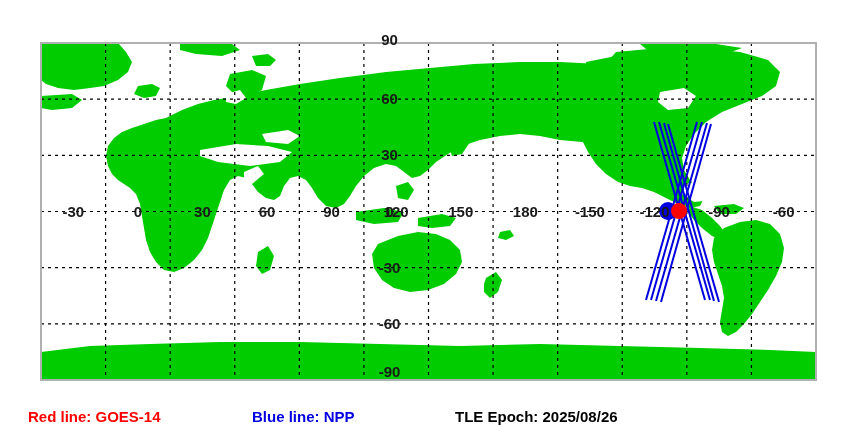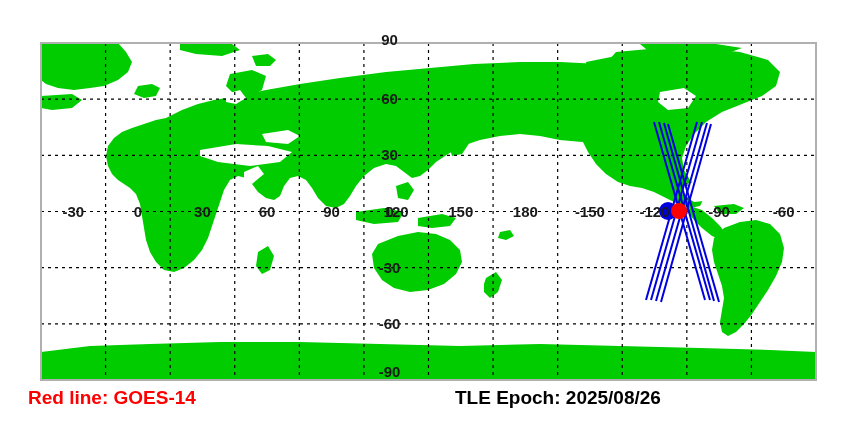--- a/index.html
+++ b/index.html
@@ -33,24 +33,24 @@
   }
   .axis-label {
     font-family: "Liberation Sans", sans-serif;
     font-size: 15px;
     font-weight: bold;
     fill: #1a1a1a;
   }
   .legend-item {
     position: absolute;
     font-family: "Liberation Sans", sans-serif;
-    font-size: 19px;
+    font-size: 15px;
     font-weight: bold;
     white-space: nowrap;
-    bottom: 16px;
+    bottom: 0;
   }
   #legend-red  { left: 28px;  color: #ff0000; }
   #legend-blue { left: 252px; color: #0000e0; }
   #legend-tle  { left: 455px; color: #000000; }
 </style>
 </head>
 <body>
 
 <div id="stage">
 
@@ -162,15 +162,16 @@
           <text x="389.625" y="216.5" text-anchor="middle" class="axis-label">0</text>
           <text x="389.625" y="272.66666666666663" text-anchor="middle" class="axis-label">-30</text>
           <text x="389.625" y="328.83333333333337" text-anchor="middle" class="axis-label">-60</text>
           <text x="389.625" y="377" text-anchor="middle" class="axis-label">-90</text>
         </g>
     </svg>
   </div>
 
   <div class="legend-item" id="legend-red">Red line: GOES-14</div>
 
+  <div class="legend-item" id="legend-blue">Blue line: NPP</div>
 
   <div class="legend-item" id="legend-tle">TLE Epoch: 2025/08/26</div>
 </div>
 
 </body></html>

